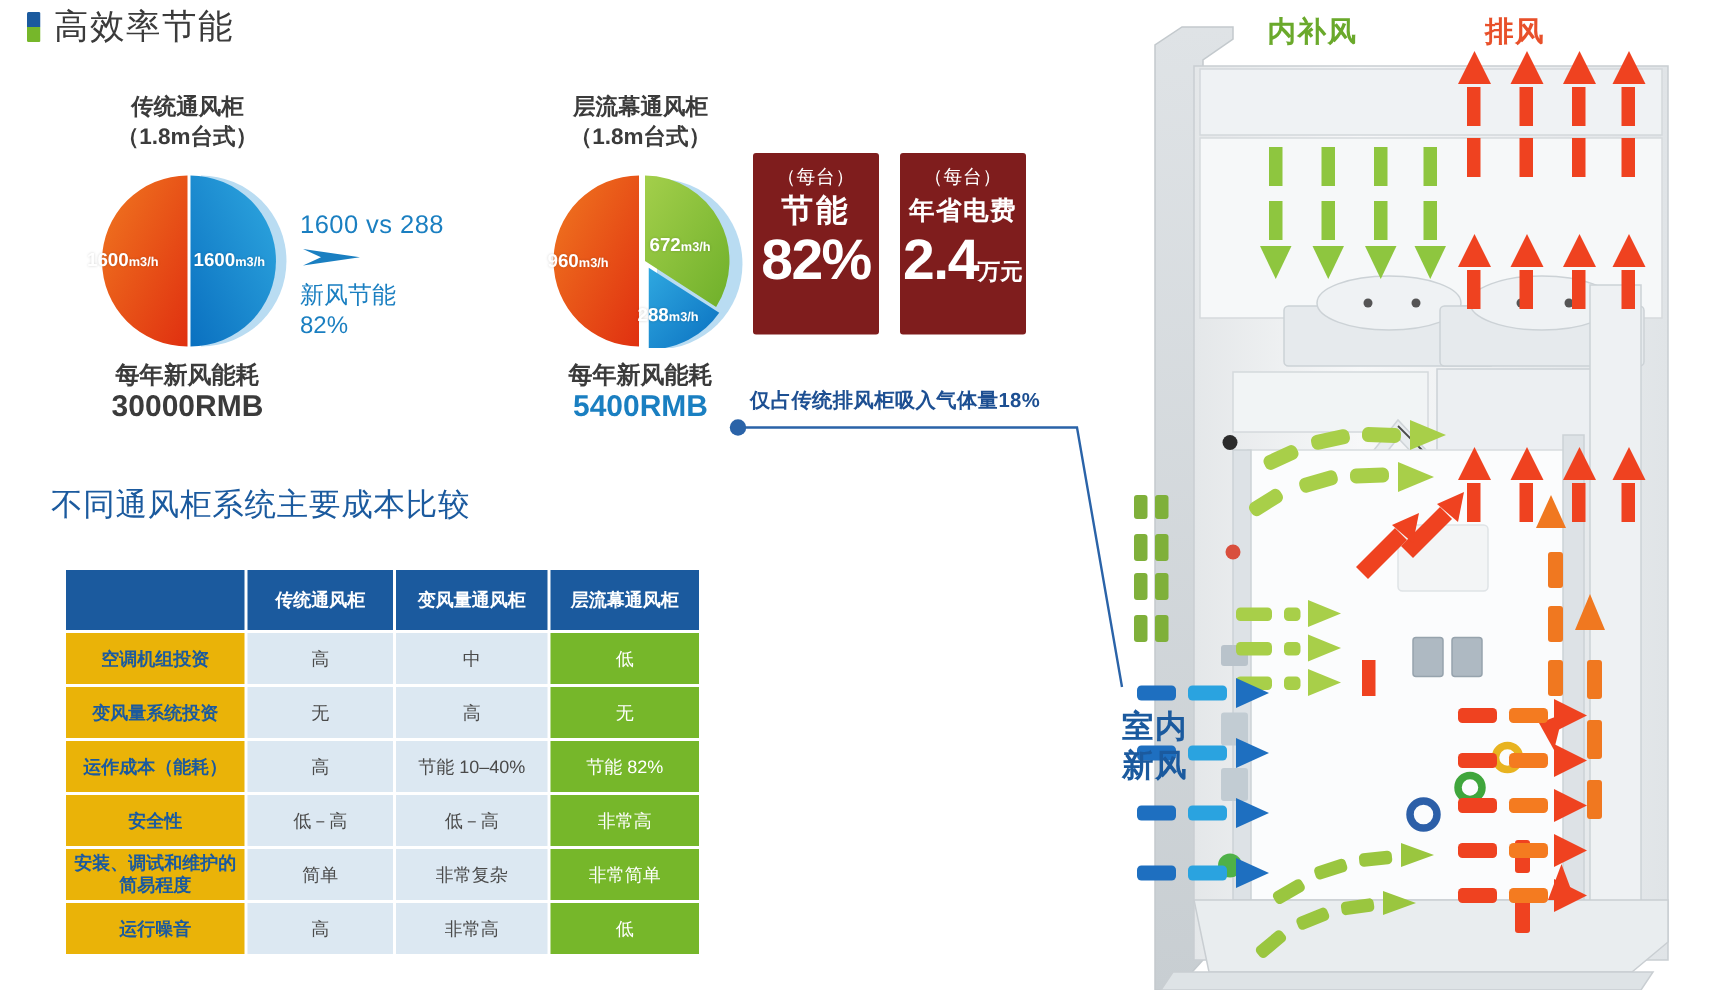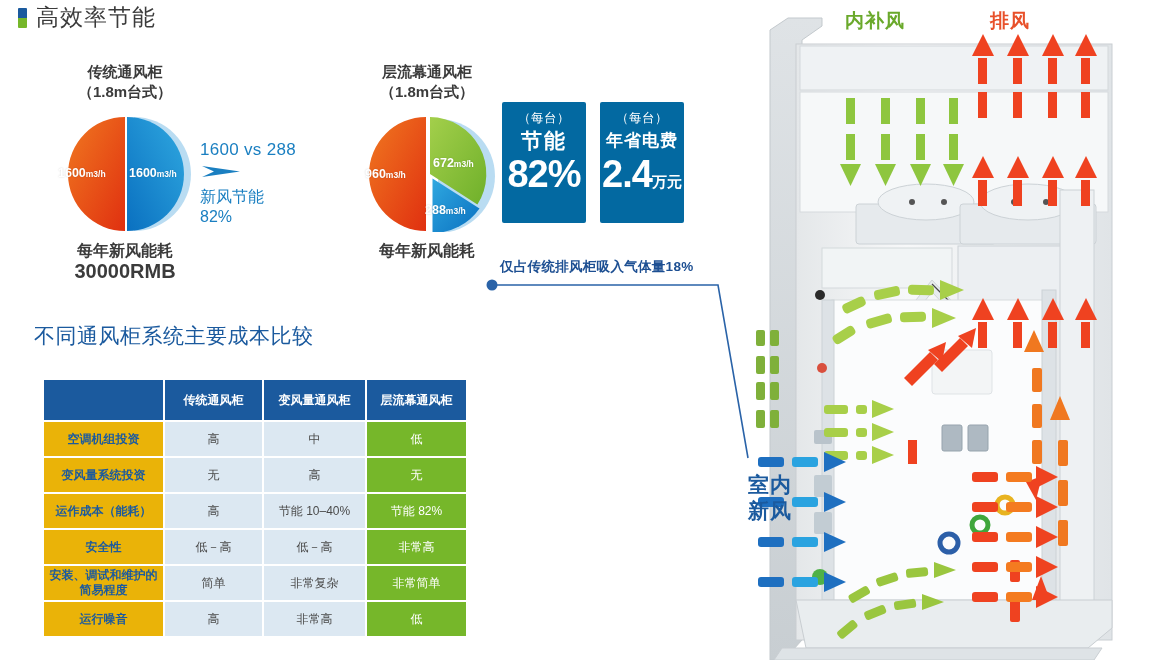--- a/index.html
+++ b/index.html
@@ -27,21 +27,21 @@
   .slice-lbl small{font-size:8.5px;font-weight:700;}
 
   
   #vs-block{left:200px;top:140px;width:125px;color:#1a7fc1;}
   #vs-top{font-size:17px;letter-spacing:.3px;}
   #vs-arrow{margin:4px auto 2px;width:42px;height:15px;}
   #vs-b1{font-size:16px;line-height:20px;margin-top:2px;}
   #vs-b2{font-size:16px;line-height:20px;}
 
   
-  .badge{background:#0369a1;border-radius:2px;color:#ffffff;text-align:center;}
+  .badge{background:#7f1d1d;border-radius:2px;color:#ffffff;text-align:center;}
   .badge .bt{font-size:12.5px;margin-top:8px;letter-spacing:.5px;}
   .badge .bm{font-size:21px;font-weight:700;line-height:26px;letter-spacing:2px;margin-top:1px;}
   .badge .bm.sm{font-size:17px;letter-spacing:1px;}
   .badge .bb{font-weight:700;line-height:1;margin-top:1px;}
   .badge .bb .big{font-size:38px;letter-spacing:-1px;}
   .badge .bb .unit{font-size:15px;margin-top:15px;}
 
   
   #callout-txt{left:500px;top:258px;font-size:13.5px;color:#1d4f92;font-weight:700;letter-spacing:.3px;white-space:nowrap;}
 
@@ -142,20 +142,21 @@
     </span>
     <span class="slice-lbl" style="left:81px;top:44px;">
       <span>672</span><small>m3/h</small>
     </span>
     <span class="slice-lbl" style="left:73px;top:91px;">
       <span>288</span><small>m3/h</small>
     </span>
   </div>
   <div class="pie-foot">
     <div>每年新风能耗</div>
+    <div class="val blue">5400RMB</div>
   </div>
 </div>
 
 <div class="abs badge" style="left:502px;top:102px;width:84px;height:121px;">
   <div class="bt">（每台）</div>
   <div class="bm">节能</div>
   <div class="bb">
     <span class="big">82</span><span class="big">%</span>
   </div>
 </div>

